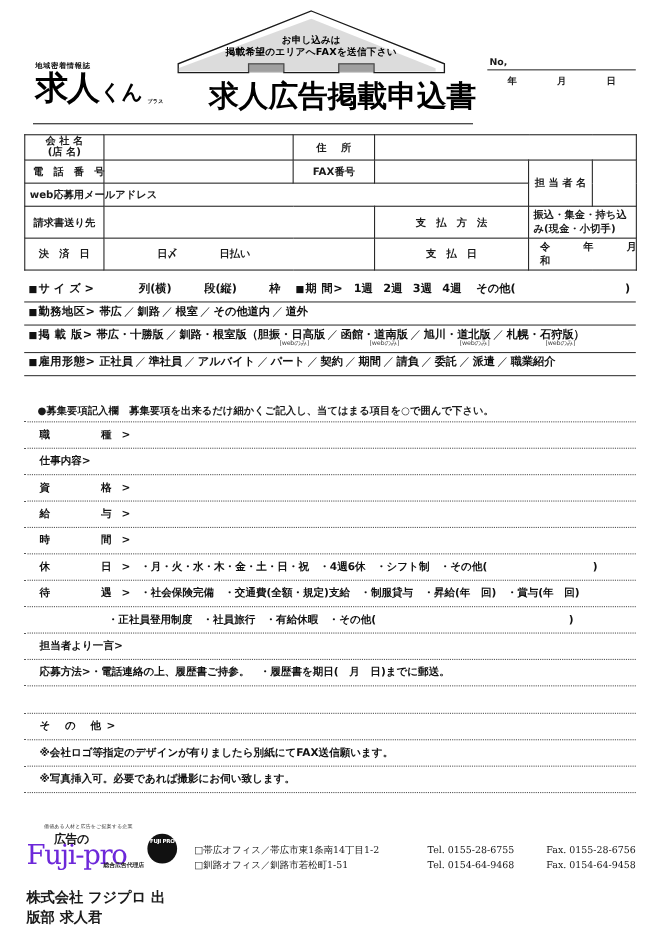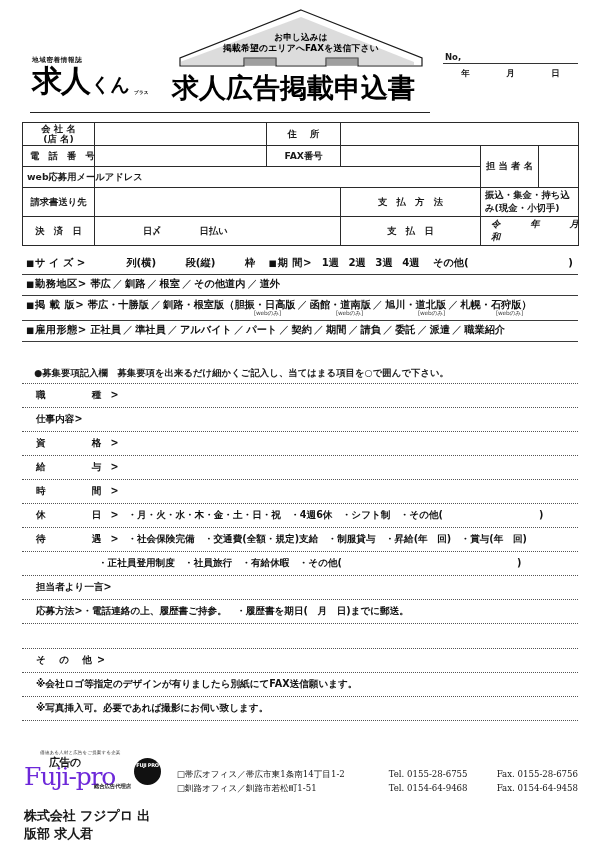--- a/index.html
+++ b/index.html
@@ -9,21 +9,21 @@
     font-family: "DejaVu Sans", "Liberation Sans", sans-serif;
     color: #1a1a1a;
     overflow: hidden;
   }
   .page { position: relative; width: 600px; height: 849px; padding: 0; }
 
   
   .header { position: relative; height: 118px; }
 
   .banner-wrap {
-    position: absolute; left: 178px; top: 8px; width: 246px; height: 60px;
+    position: absolute; left: 160px; top: 8px; width: 246px; height: 60px;
   }
   .banner-roof {
     position: absolute; left: 0; top: 0; width: 246px; height: 60px;
   }
   .banner-text {
     position: absolute; left: 0; top: 24px; width: 246px;
     text-align: center; line-height: 1.25;
     font-weight: bold; font-size: 8.6px; letter-spacing: .2px;
     color: #000; z-index: 3;
   }
@@ -52,21 +52,21 @@
     content: ""; position: absolute; background: #fff;
   }
   .plus-circle::before { left: 3.5px; top: 7.4px; width: 10px; height: 2.4px; }
   .plus-circle::after  { top: 3.5px; left: 7.3px; height: 10px; width: 2.4px; }
   .plus-label {
     position: absolute; left: -1px; top: 17px; width: 19px; text-align: center;
     font-size: 4.6px; font-weight: bold; letter-spacing: .2px;
   }
 
   .doc-title {
-    position: absolute; left: 172px; top: 74px;
+    position: absolute; left: 190px; top: 74px;
     font-size: 27px; font-weight: bold; letter-spacing: 0px;
     line-height: 1; color: #000;
   }
 
   .no-block { position: absolute; right: 22px; top: 52px; width: 135px; margin-left: 15px; }
   .no-line {
     border-bottom: 1.3px solid #333; padding-bottom: 1px;
     font-size: 8.5px; font-weight: bold; padding-left: 2px;
   }
   .ymd-row {
@@ -96,21 +96,21 @@
   }
   .lbl { text-align: center; background: #fff; white-space: nowrap; }
   .lbl-sp { letter-spacing: 3px; text-indent: 3px; }
   .lbl-sp2 { letter-spacing: 5px; text-indent: 5px; }
   .lbl-small { font-size: 8px; letter-spacing: 0; }
   .two-line { line-height: 1.08; font-size: 9px; }
   .val { background: #fff; }
   .pay-opts { font-size: 9px; letter-spacing: .1px; padding-left: 6px; }
   .settle { font-size: 9px; }
   .settle-inner { display: flex; gap: 38px; padding-left: 44px; }
-  .paydate-inner { display: flex; gap: 30px; padding-left: 6px; font-style: italic; }
+  .paydate-inner { display: flex; gap: 30px; padding-left: 6px; }
 
   
   .options { margin: 9px 22px 0 22px; width: 556px; }
   .opt-row {
     border-bottom: 1.1px solid #3b3b3b;
     padding: 3px 2px 4px 4px;
     font-size: 10.2px;
     font-weight: bold;
     white-space: nowrap;
     line-height: 1.25;

